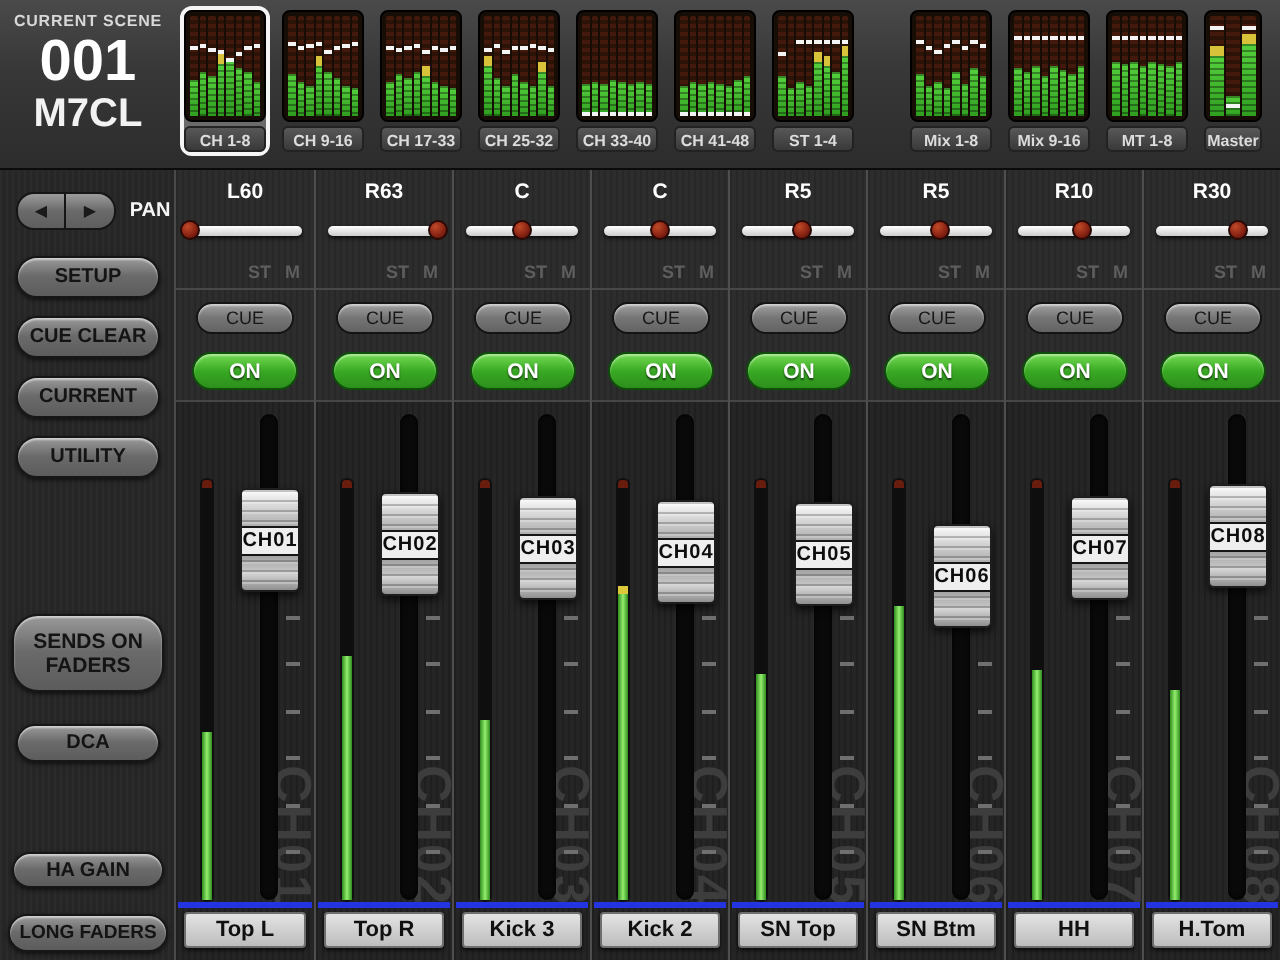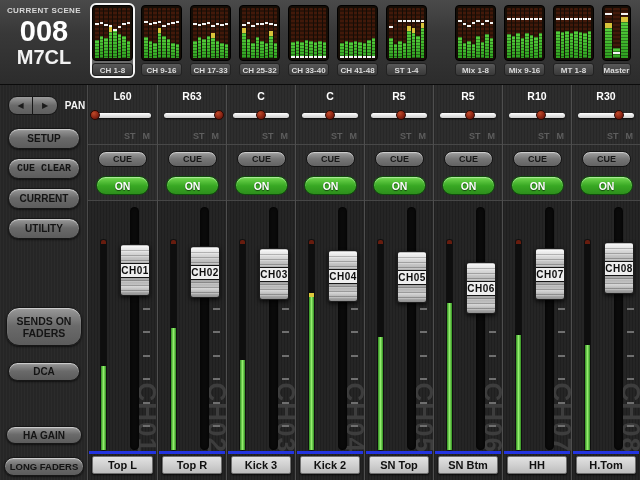--- a/index.html
+++ b/index.html
@@ -34,21 +34,21 @@
   .nav-spacer { width:16px; }
 
   
   #sidebar { position:absolute; left:0; top:85px; width:88px; height:395px;
     background:repeating-linear-gradient(90deg,rgba(255,255,255,.025) 0 1px,transparent 1px 3px),#262626;
     border-right:1px solid #4a4a4a; }
   .side-btn { position:absolute; left:8px; width:72px; height:21px; border-radius:11px;
     background:linear-gradient(180deg,#9a9a9a,#6a6a6a 48%,#5c5c5c);
     border:1px solid #161616; box-shadow:inset 0 1px 1px rgba(255,255,255,.55), 0 1px 2px rgba(0,0,0,.6);
     color:#141414; font-size:10px; font-weight:bold; text-align:center; line-height:20px; }
-  #btn-setup { top:43px; } #btn-cueclear { top:73px;font-family:Liberation Mono, monospace; } #btn-outports { top:103px; } #btn-utility { top:133px; }
+  #btn-setup { top:43px; } #btn-cueclear { top:73px; } #btn-outports { top:103px; } #btn-utility { top:133px; }
   #btn-sends { top:222px; left:6px; width:76px; height:39px; border-radius:13px;
     display:flex; align-items:center; justify-content:center; line-height:12px; font-size:10.5px; padding:1px 6px; }
   #btn-dca { top:277px; height:19px; line-height:18px; border-radius:10px; }
   #btn-hagain { top:341px; left:6px; width:76px; height:18px; line-height:17px; border-radius:9px; }
   #btn-longfaders { top:372px; left:4px; width:80px; height:19px; line-height:18px; border-radius:10px; font-size:9.5px; }
   #pan-row { position:absolute; left:8px; top:11px; width:76px; height:19px; }
   .arrow-btn { position:absolute; top:0; width:25px; height:19px;
     background:linear-gradient(180deg,#9c9c9c,#6a6a6a 50%,#5e5e5e); border:1px solid #161616;
     color:#1a1a1a; font-size:8px; text-align:center; line-height:18px; }
   #arrow-left { left:0; border-radius:9px 0 0 9px; }
@@ -70,21 +70,21 @@
   .pan-knob { position:absolute; top:-3px; width:10px; height:10px; border-radius:50%;
     background:radial-gradient(circle at 35% 30%,#c04a28,#8a2414 55%,#4e0f06); border:1px solid #2a0803;
     transform:translateX(-50%); }
   .stm { position:absolute; top:46px; right:7px; font-size:9px; font-weight:bold; color:#5e5e5e; }
   .stm span { margin-left:7px; }
   .sep1 { position:absolute; top:59px; left:0; right:0; height:1px; background:#484848; }
   .sep2 { position:absolute; top:115px; left:0; right:0; height:1px; background:#464646; }
   .cue-btn { position:absolute; top:66px; left:10px; width:49px; height:16px; border-radius:8px;
     background:linear-gradient(180deg,#a2a2a2,#757575 50%,#636363); border:1px solid #141414;
     box-shadow:inset 0 1px 1px rgba(255,255,255,.5);
-    color:#181818; font-size:9px; font-weight:bold; text-align:center; line-height:15px; }
+    color:#181818; font-size:9px; font-weight:normal; text-align:center; line-height:15px; }
   .on-btn { position:absolute; top:91px; left:8px; width:53px; height:19px; border-radius:10px;
     background:linear-gradient(180deg,#74da52,#38a823 52%,#2d8f1c); border:1px solid #0f4d0b;
     box-shadow:inset 0 1px 1px rgba(255,255,255,.45);
     color:#fff; font-size:10.5px; font-weight:bold; text-align:center; line-height:18px;
     text-shadow:0 1px 1px rgba(0,0,0,.6); }
   .watermark { position:absolute; bottom:52px; left:28px; width:60px; text-align:center;
     transform:rotate(90deg); font-size:26px; font-weight:bold; color:#3d3d3d; letter-spacing:1px; }
   .meter { position:absolute; left:13px; top:155px; width:5px; height:210px; background:#0e0e0e;
     border-radius:2px; box-shadow:0 0 0 1px rgba(0,0,0,.5); }
   .meter .peak-led { position:absolute; top:0; left:0; right:0; height:4px; background:#671c0e; border-radius:2px 2px 0 0; }
@@ -108,21 +108,21 @@
     color:#101010; font-size:11px; font-weight:bold; text-align:center; line-height:16px; }
 </style>
 </head>
 <body>
 
 <div id="app">
 
   <div id="topbar">
     <div id="scene">
       <div class="cs">CURRENT SCENE</div>
-      <div class="num">008</div>
+      <div class="num">001</div>
       <div class="model">M7CL</div>
     </div>
     <div id="navigator">
         <div class="nav-tab selected">
           <div class="nav-thumb">
             <div class="nav-bar">
               <div class="nav-fill" style="height: 36%;"></div>
               <div class="nav-dash" style="top: 30%;"></div>
             </div>
             <div class="nav-bar">

